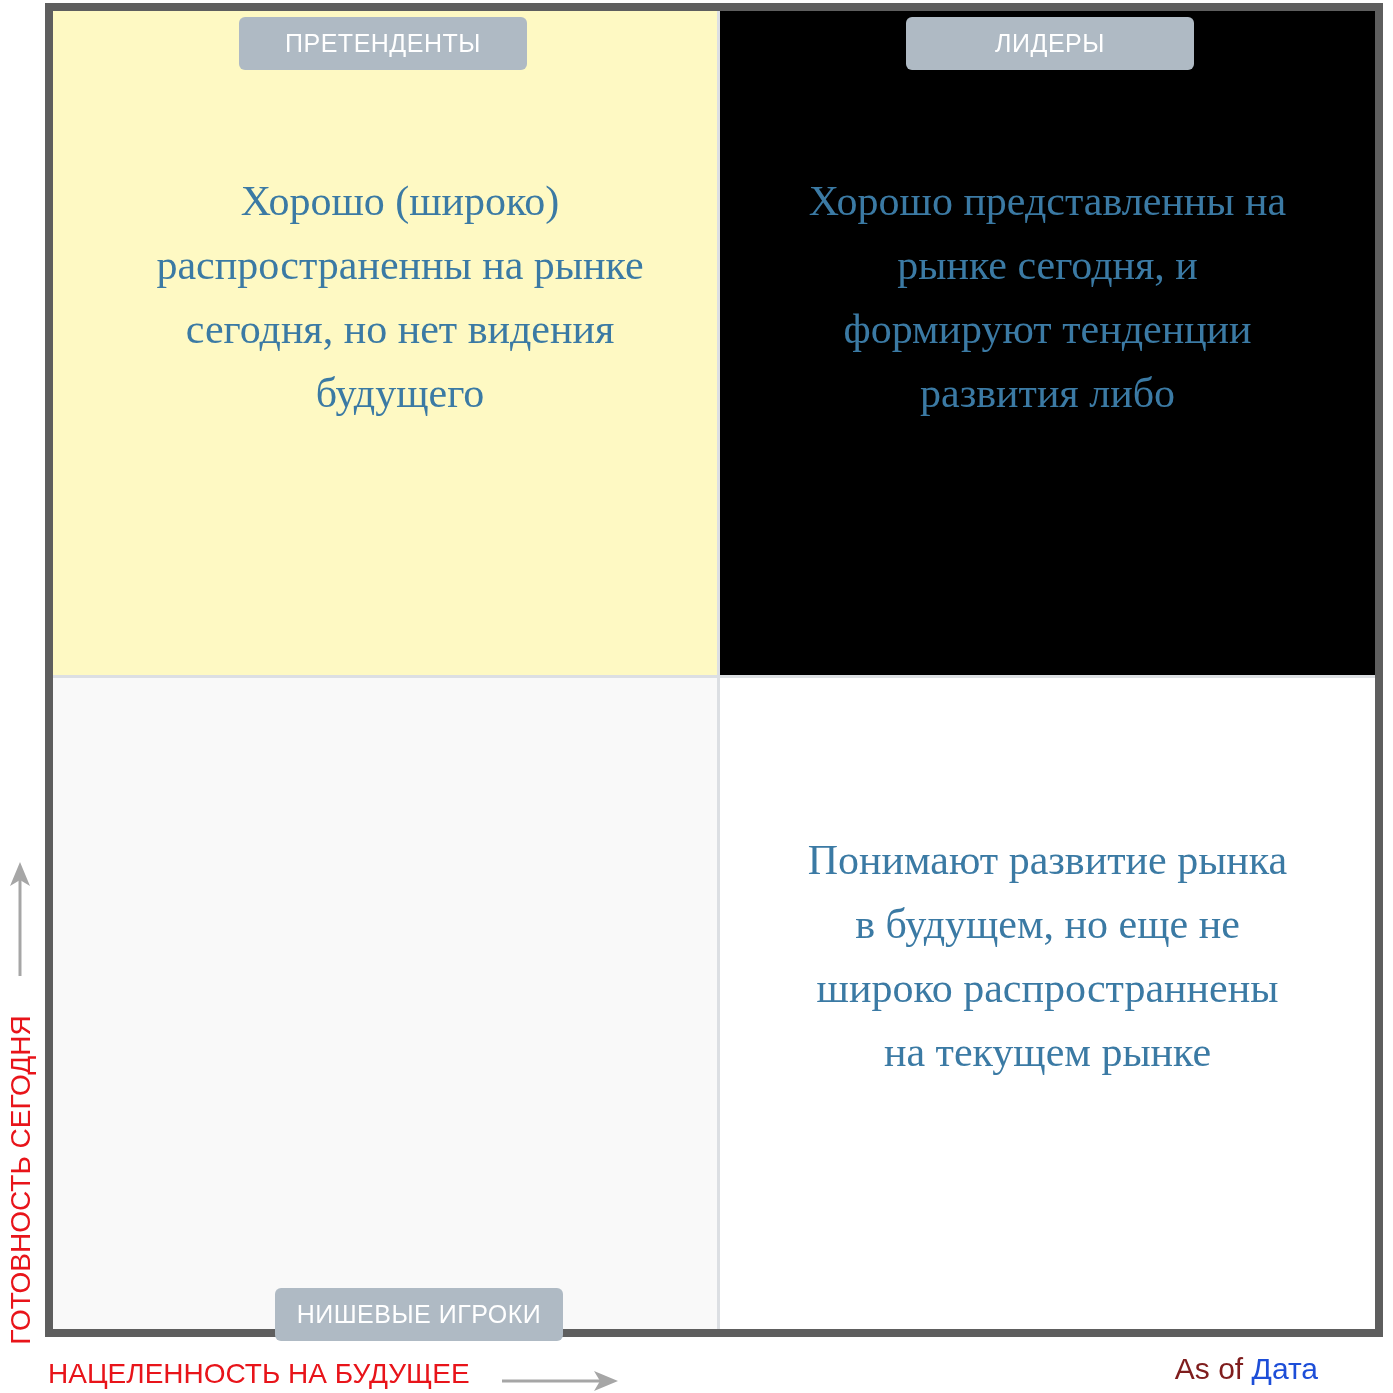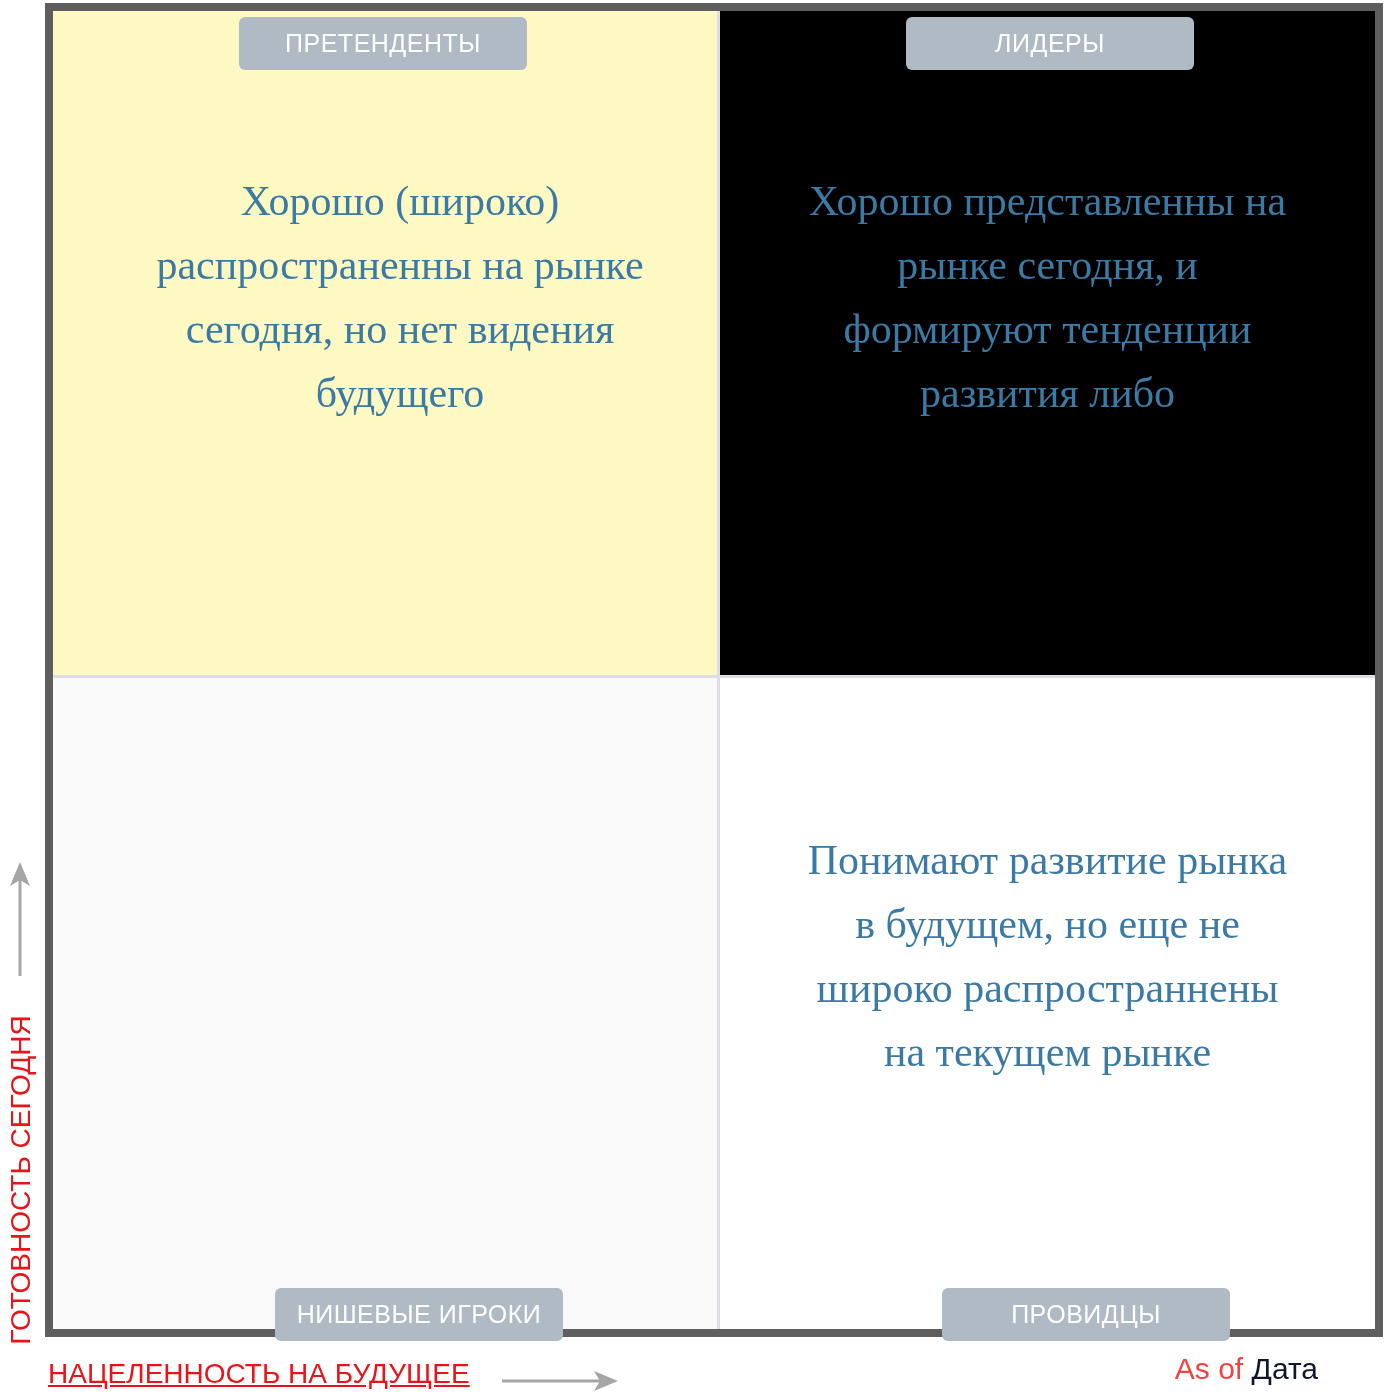--- a/index.html
+++ b/index.html
@@ -96,39 +96,38 @@
       font-family: "Liberation Sans", sans-serif;
     }
     .x-label {
       position: absolute;
       left: 48px;
       top: 1358px;
       color: #e8141a;
       font-size: 28px;
       white-space: nowrap;
       font-family: "Liberation Sans", sans-serif;
-      text-decoration: underline;
     }
     .x-arrow {
       position: absolute;
       left: 500px;
       top: 1370px;
       width: 120px;
       height: 22px;
     }
     .as-of {
       position: absolute;
       right: 75px;
       top: 1352px;
       font-size: 30px;
       white-space: nowrap;
       font-family: "Liberation Sans", sans-serif;
     }
-    .as-of .prefix { color: #ef4444; }
-    .as-of .date { color: #0f172a; margin-top: 16px; }
+    .as-of .prefix { color: #7f1d1d; }
+    .as-of .date { color: #1d4ed8; margin-top: 16px; }
   </style>
 </head>
 <body>
 
 <div class="frame">
   <div class="quad q-tl">
     <div class="badge">ПРЕТЕНДЕНТЫ</div>
     <div class="desc">Хорошо (широко)
 распространенны на рынке
 сегодня, но нет видения
@@ -138,21 +137,20 @@
     <div class="badge">ЛИДЕРЫ</div>
     <div class="desc">Хорошо представленны на
 рынке сегодня, и
 формируют тенденции
 развития либо</div>
   </div>
   <div class="quad q-bl">
     <div class="badge">НИШЕВЫЕ ИГРОКИ</div>
   </div>
   <div class="quad q-br">
-    <div class="badge">ПРОВИДЦЫ</div>
     <div class="desc">Понимают развитие рынка
 в будущем, но еще не
 широко распространнены
 на текущем рынке</div>
   </div>
   <div class="divider-v"></div>
   <div class="divider-h"></div>
 </div>
 
 <svg class="y-arrow" style="position:absolute;left:8px;top:860px;width:24px;height:118px;" viewBox="0 0 24 118">

